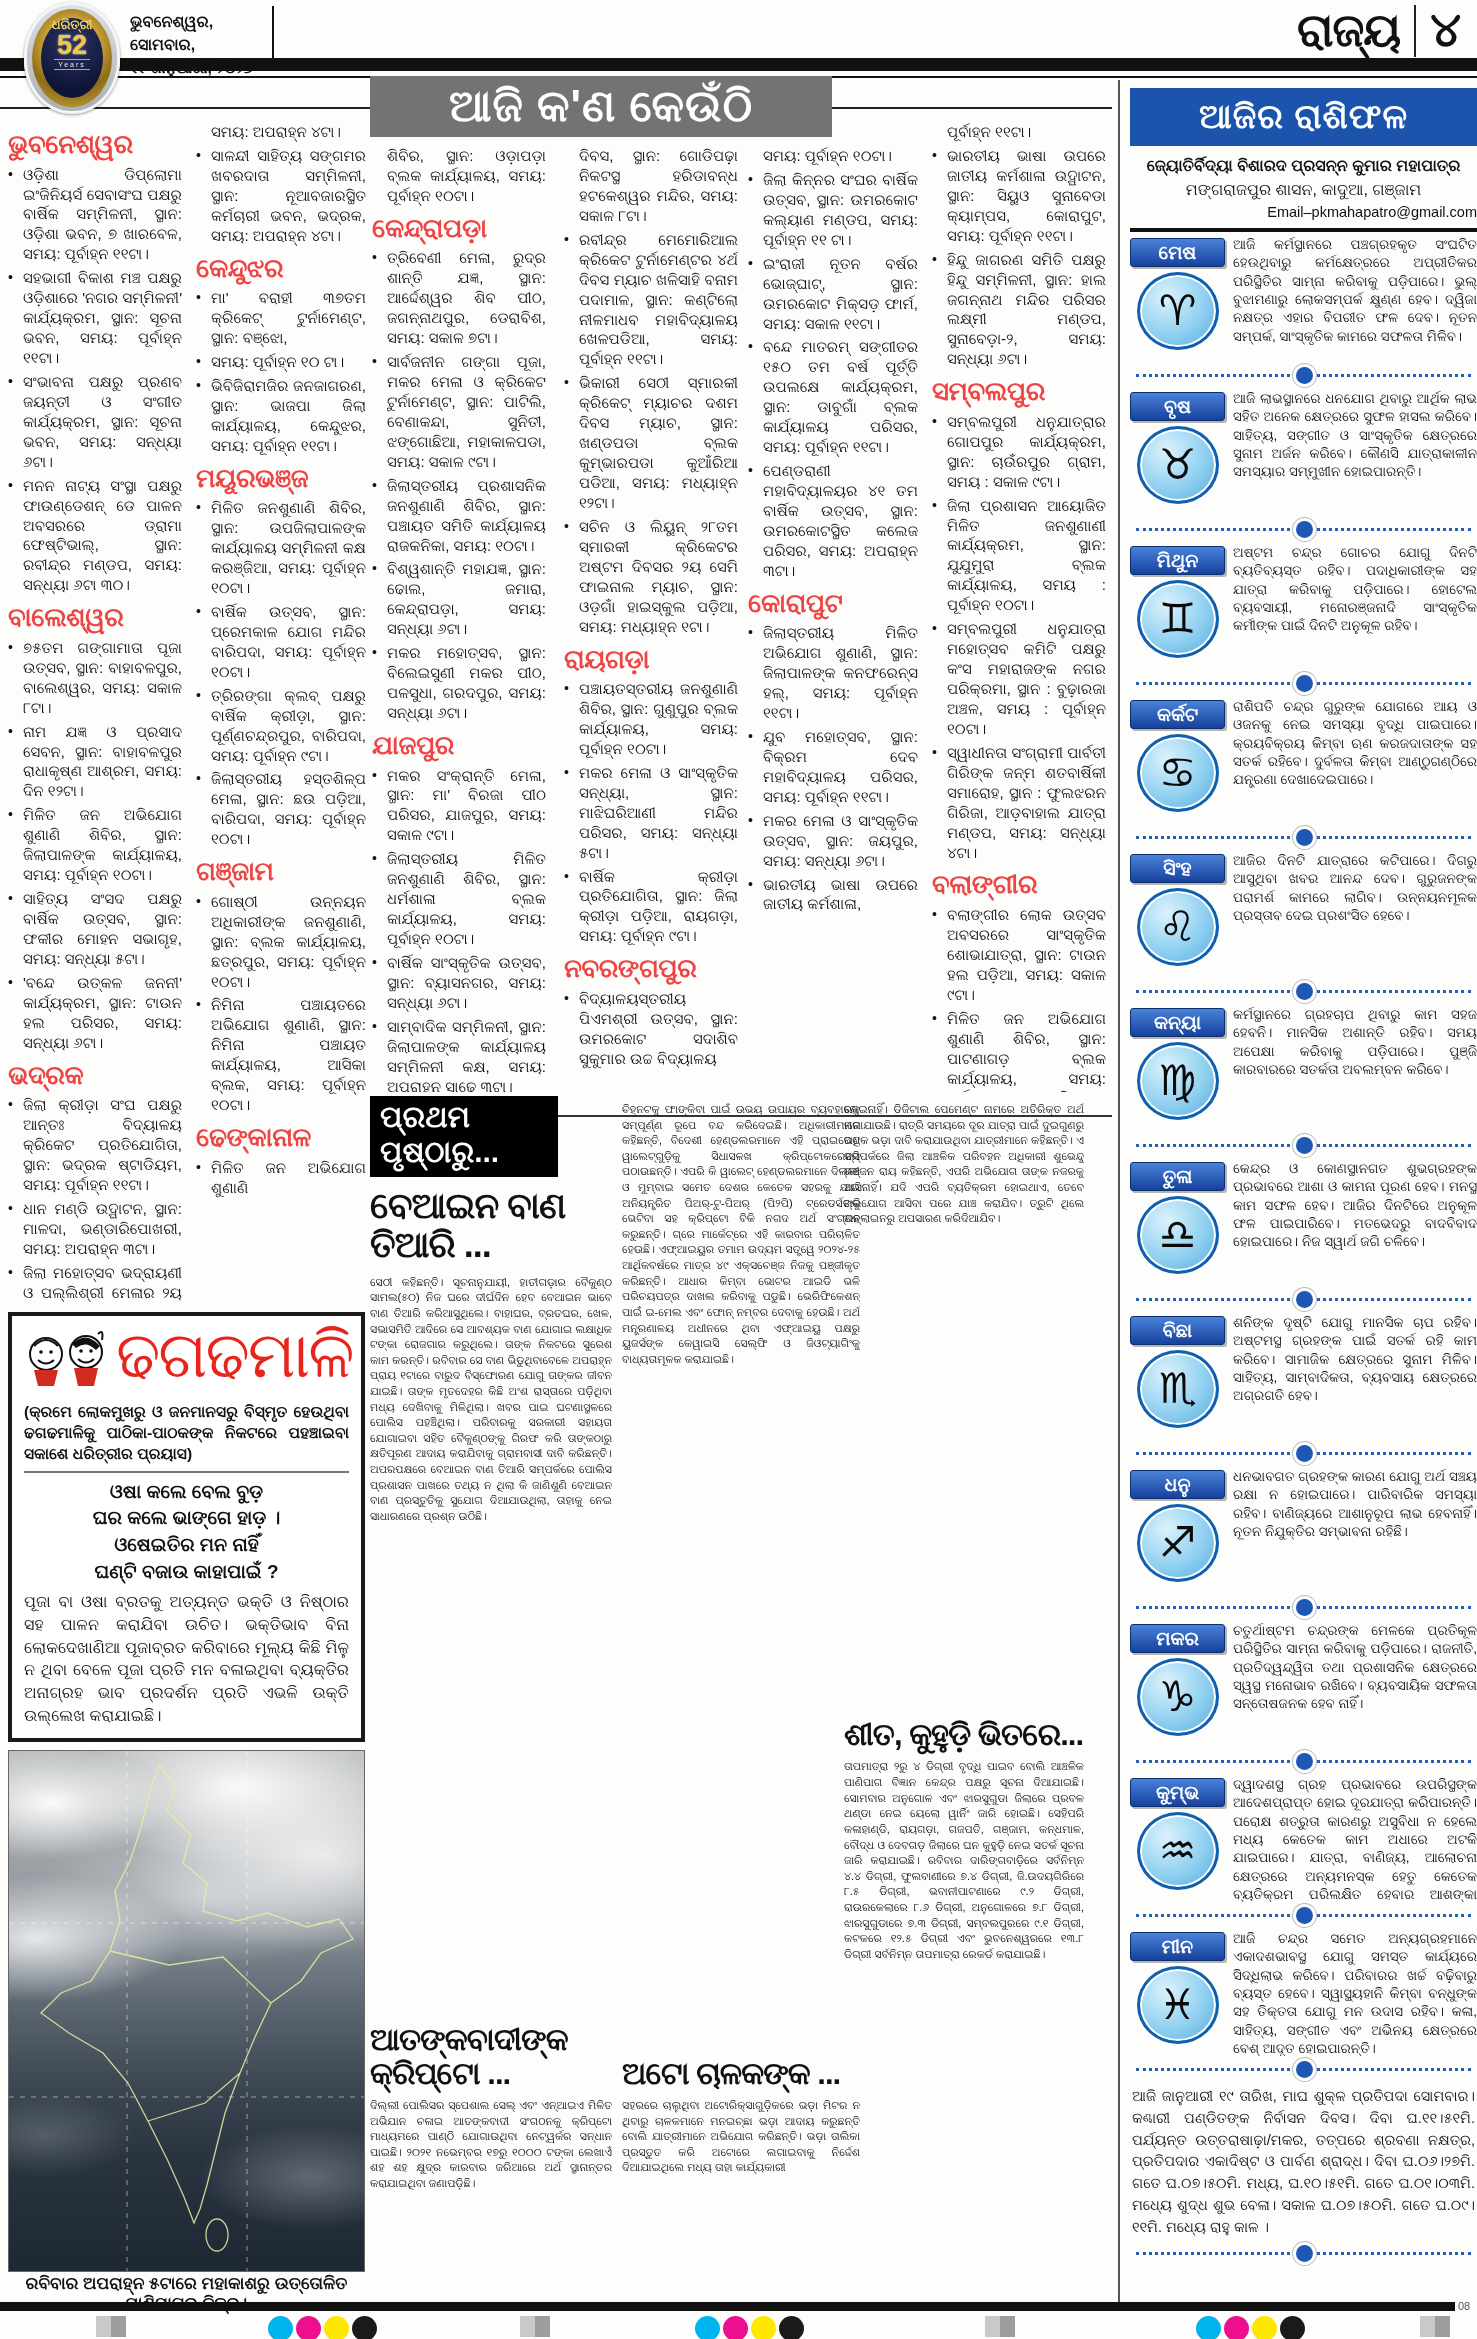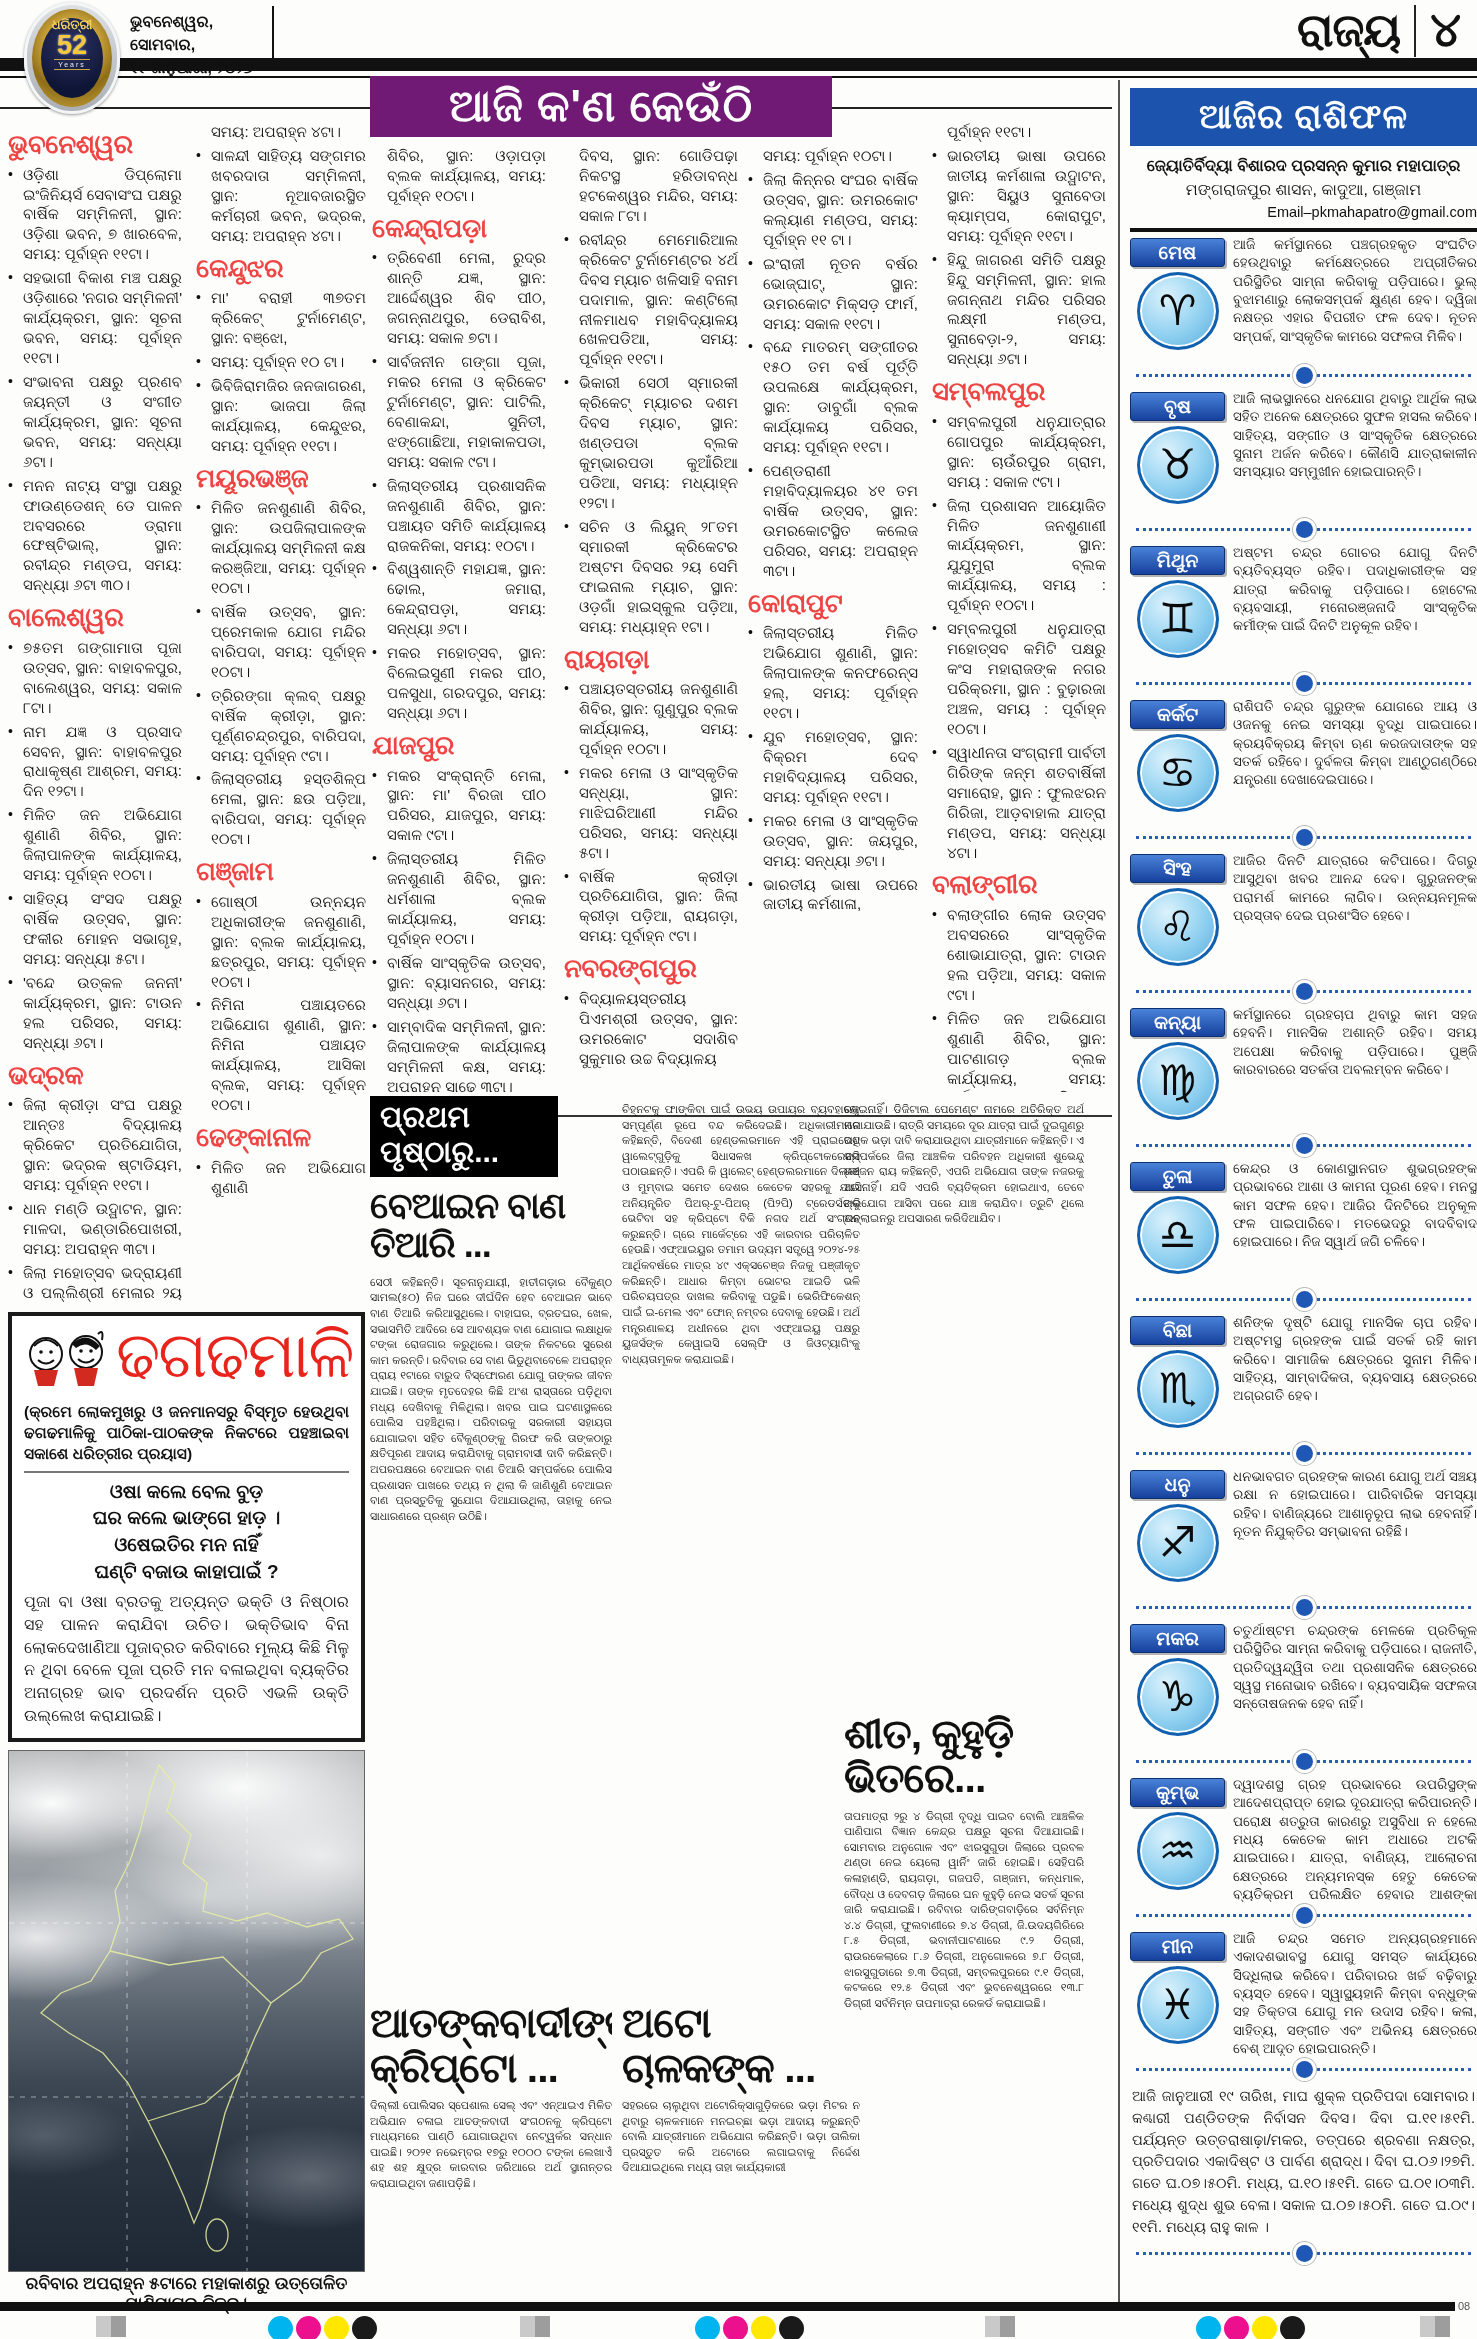--- a/index.html
+++ b/index.html
@@ -21,36 +21,36 @@
   .logo-52{font-size:27px;font-weight:900;color:#f5c83a;line-height:1.05;text-shadow:0 0 2px #fff;}
   .logo-years{font-size:7px;letter-spacing:2px;color:#eee;border-top:1px solid #caa73e;border-bottom:1px solid #caa73e;padding:1px 4px;}
   .dateline{position:absolute;left:130px;top:10px;width:135px;font-size:16px;font-weight:bold;line-height:1.45;}
   .date-sep{position:absolute;left:272px;top:6px;width:2px;height:52px;background:#111;}
   .head-right{position:absolute;right:16px;top:2px;display:flex;align-items:center;gap:14px;}
   .section-label{font-size:46px;font-weight:800;letter-spacing:-1px;}
   .head-div{width:2px;height:52px;background:#222;}
   .page-number{font-size:48px;font-weight:800;}
   
   .banner-rule{position:absolute;left:0;top:107px;width:1112px;height:2px;background:#222;}
-  .banner{position:absolute;left:370px;top:76px;width:462px;height:61px;background:#701a75;color:#fff;
+  .banner{position:absolute;left:370px;top:76px;width:462px;height:61px;background:#737373;color:#fff;
     display:flex;align-items:center;justify-content:center;font-size:44px;font-weight:900;letter-spacing:1px;z-index:4;}
   
   .lcol{position:absolute;overflow:hidden;font-size:15px;line-height:1.33;}
   .district{font-size:26px;font-weight:800;letter-spacing:-0.5px;margin:5px 0 3px;color:#ef4444;}
   .l-item{display:flex;gap:5px;margin-bottom:4px;}
   .l-item .bu{flex:0 0 10px;font-size:14px;line-height:1.4;}
   .l-item .tx{flex:1;text-align:justify;}
   .l-item.cont .bu{visibility:hidden;}
   
   .zone-rule{position:absolute;left:556px;top:1115px;width:556px;height:2px;background:#333;}
   .acol{position:absolute;display:flex;flex-direction:column;overflow:hidden;}
   .fp-label{flex:0 0 auto;background:#000;color:#fff;font-size:30px;font-weight:800;padding:4px 10px 7px;
     width:188px;margin-bottom:8px;}
   .a-head{flex:0 0 auto;font-size:36px;font-weight:800;line-height:1.08;letter-spacing:-1px;margin:2px 0 10px;}
-  .a-head2{flex:0 0 auto;font-size:41px;font-weight:800;line-height:1.08;letter-spacing:-1px;margin:10px 0 8px;}
+  .a-head2{flex:0 0 auto;font-size:31px;font-weight:800;line-height:1.08;letter-spacing:-1px;margin:16px 0 8px;}
   .a-body{font-size:11px;line-height:1.42;text-align:justify;overflow:hidden;}
   .grow{flex:1 1 auto;}
   .fixed210{flex:0 0 200px;}
   .fixed600{flex:0 0 600px;}
   
   .cartoon{position:absolute;left:8px;top:1312px;width:357px;height:430px;border:4px solid #1a1a1a;
     padding:8px 12px 6px;overflow:hidden;background:#fff;}
   .cartoon-titlebar{position:relative;height:74px;}
   .cartoon-faces{position:absolute;left:0;top:2px;}
   .cartoon-title{position:absolute;left:92px;top:-6px;right:0;text-align:center;font-size:64px;font-weight:400;

